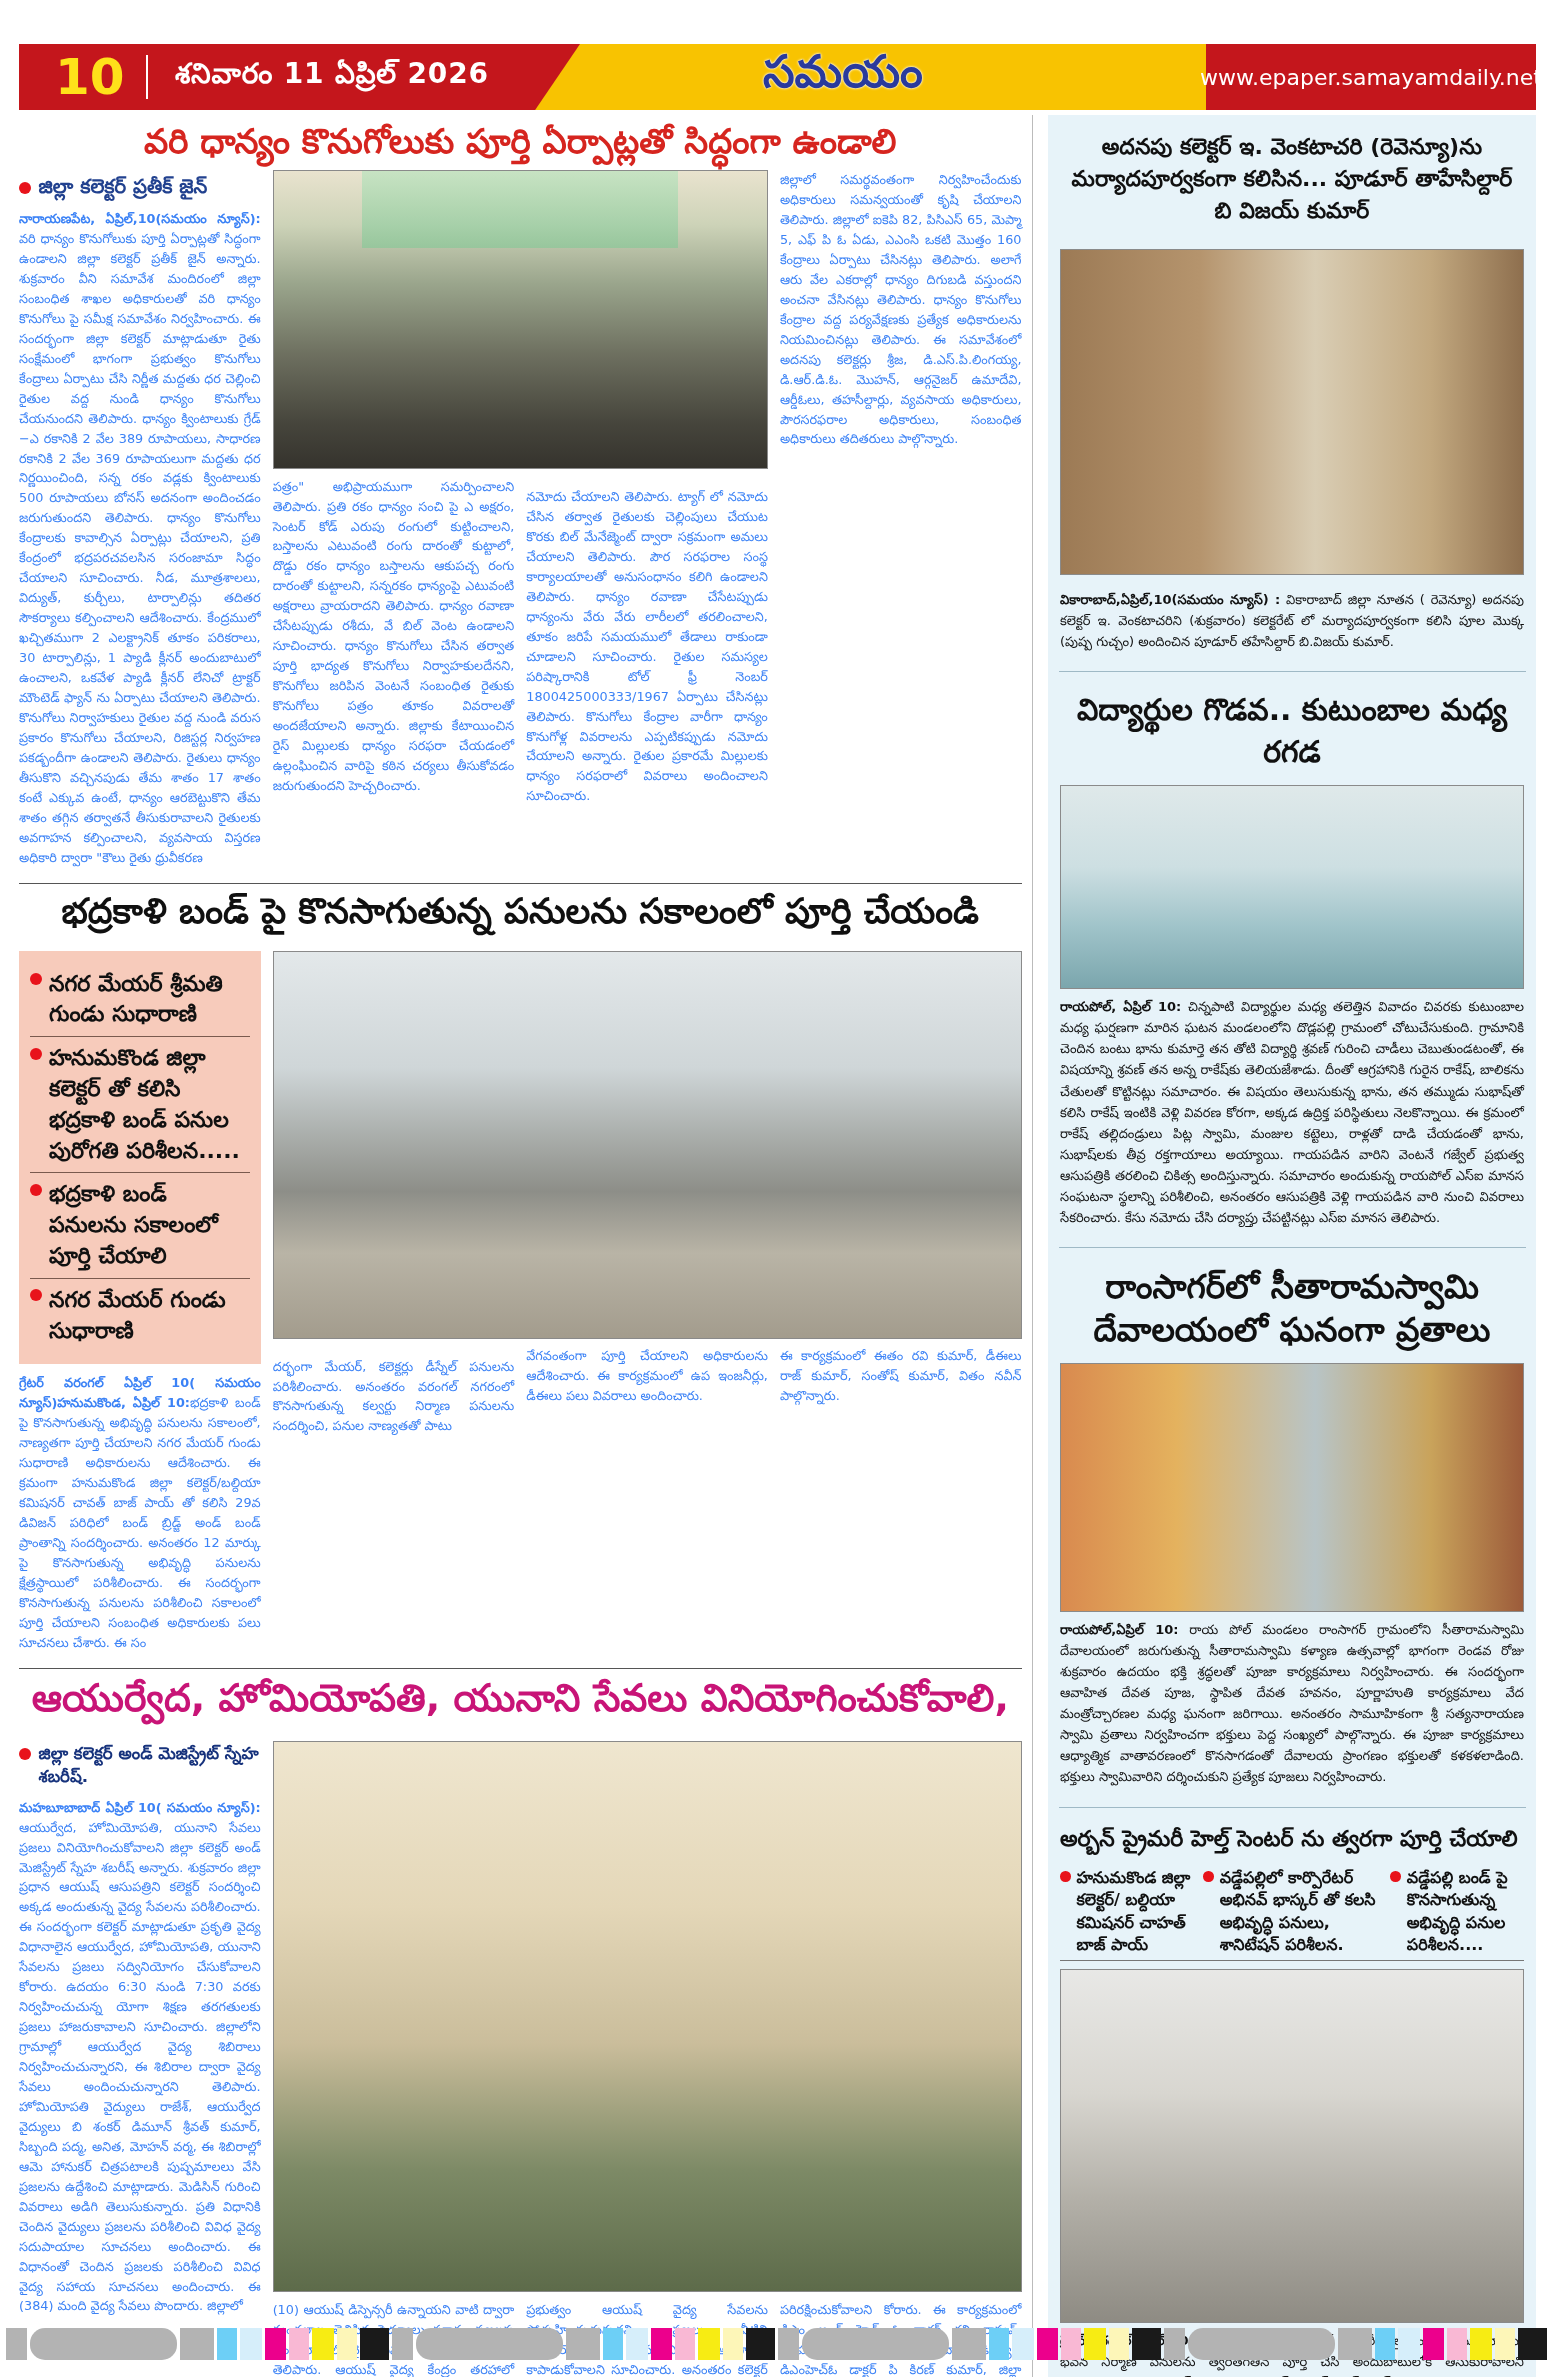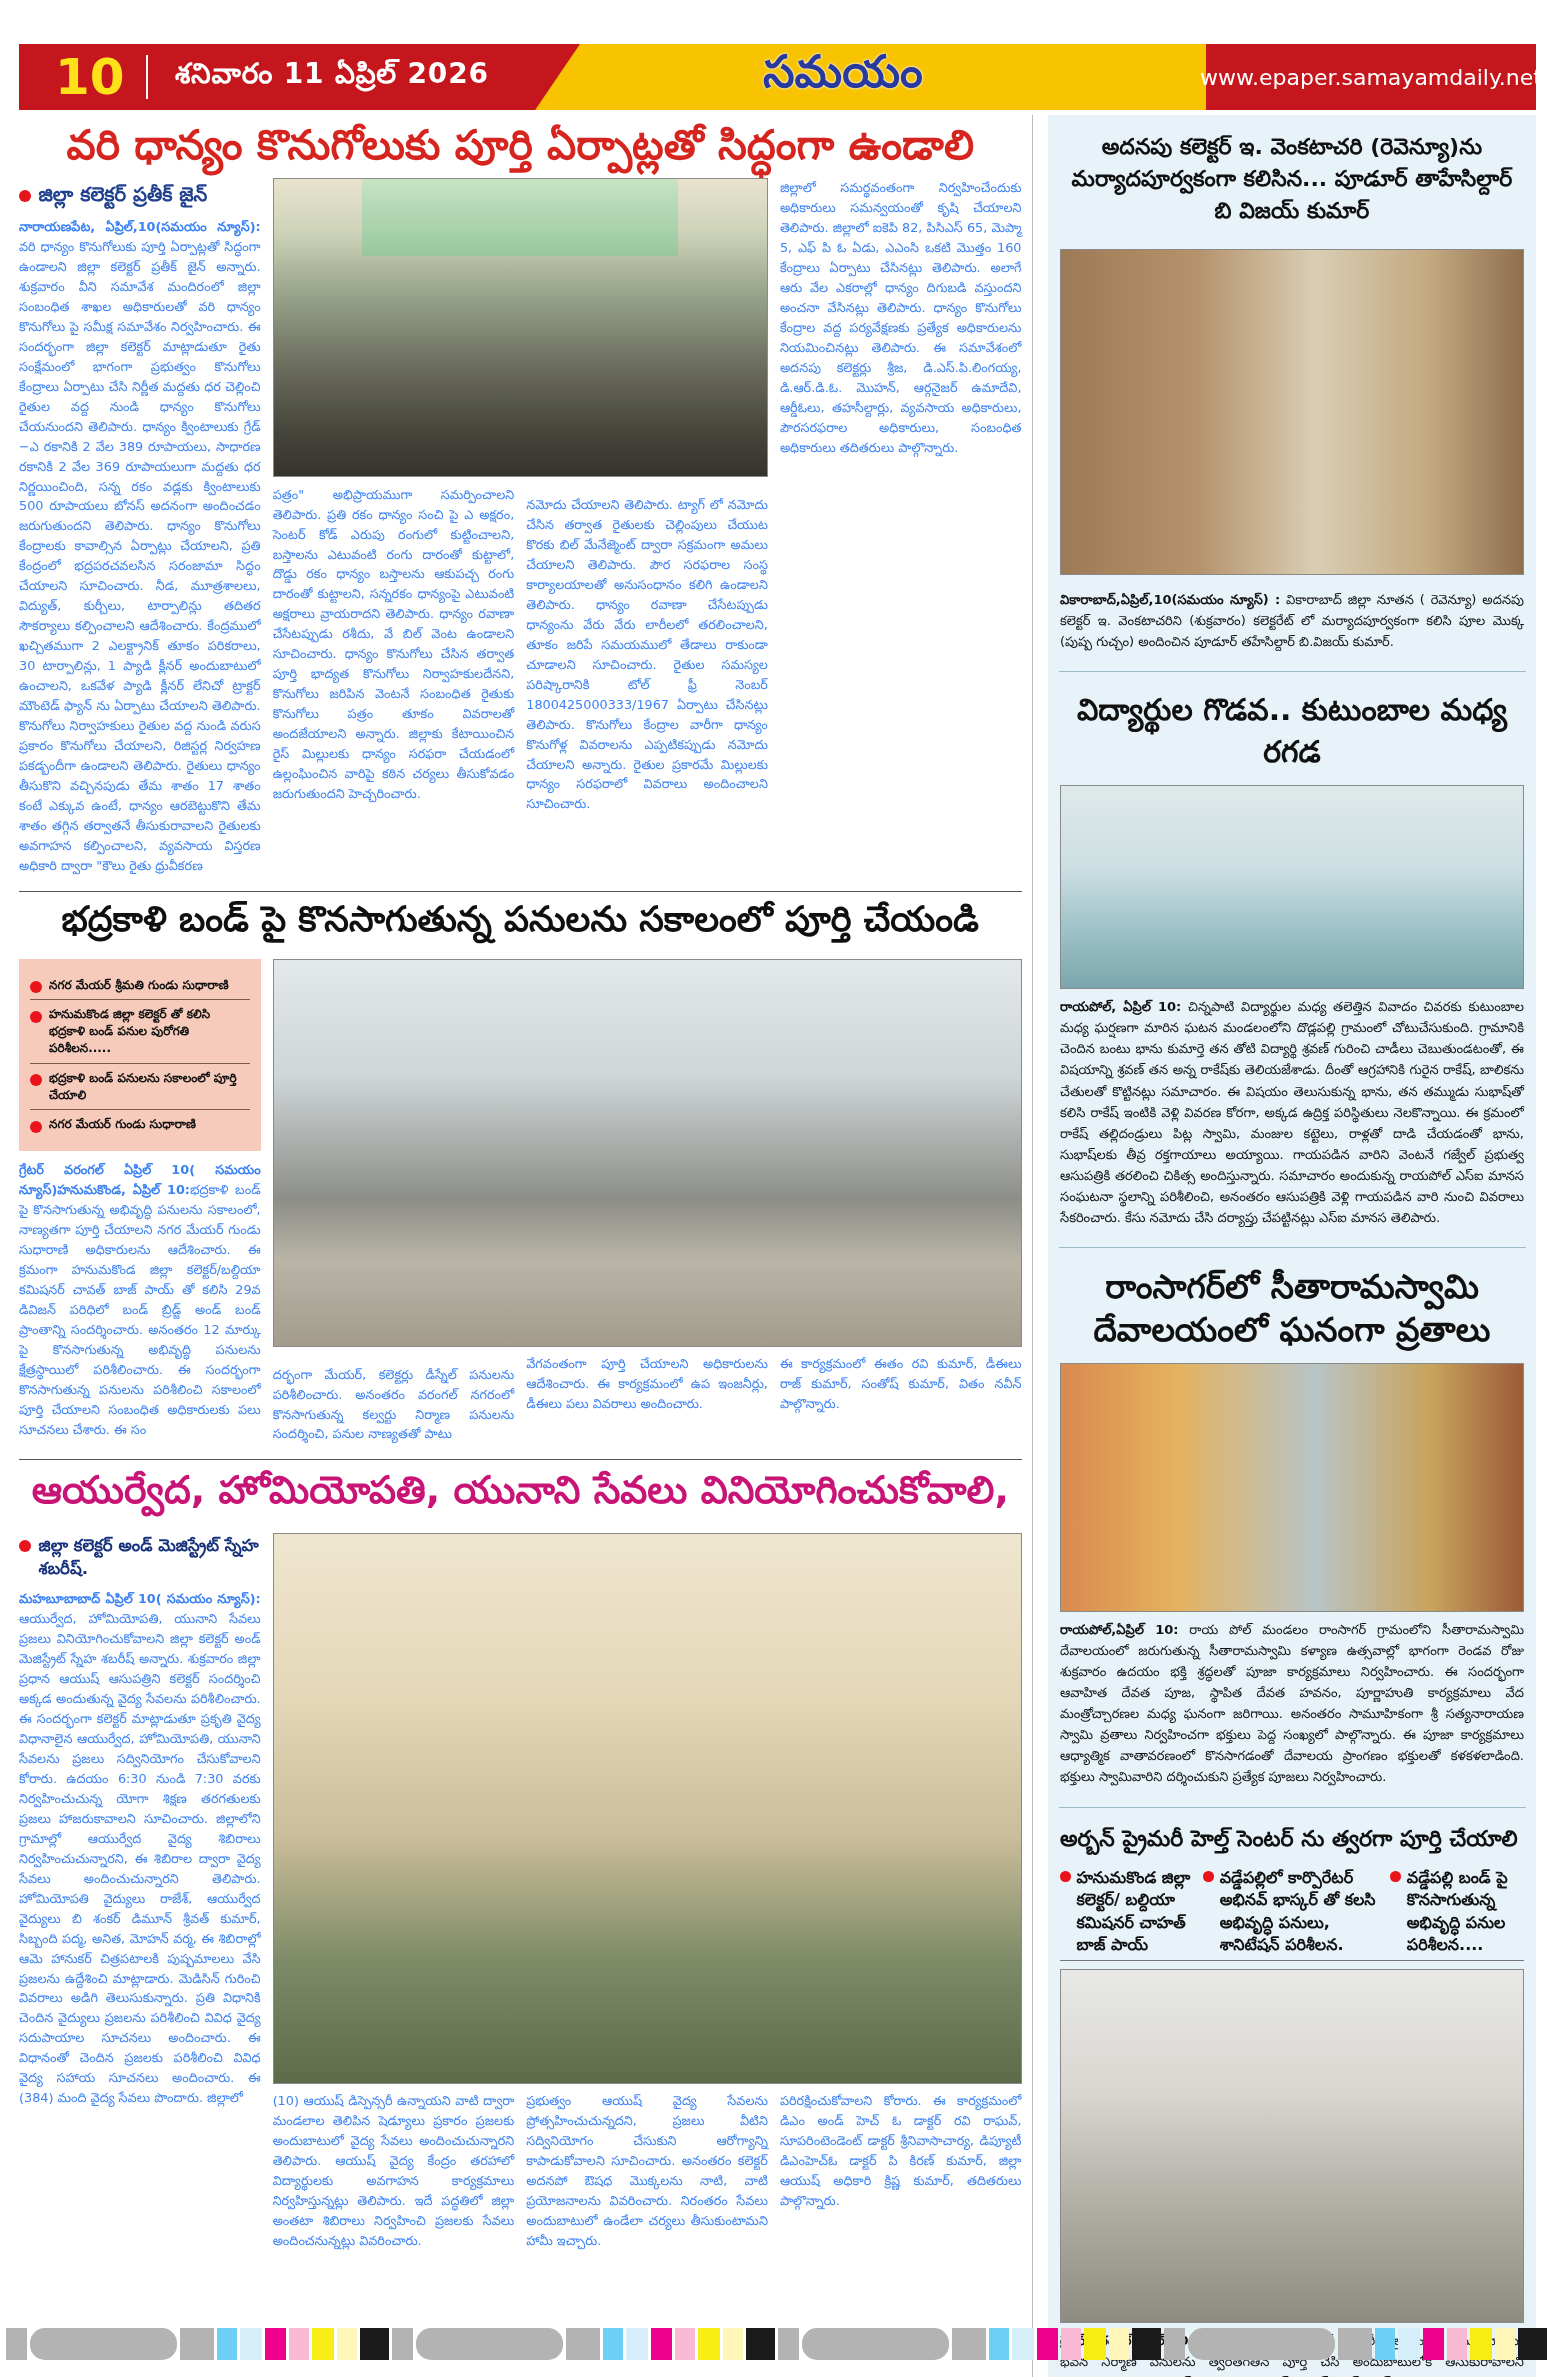--- a/index.html
+++ b/index.html
@@ -20,42 +20,42 @@
   
   .content{display:grid;grid-template-columns:1014px 1fr;gap:0 15px;margin-top:4.5px;}
   .left-zone{border-right:0.8px solid #bbb;padding-right:10.5px;}
   .right-zone{background:#e7f3f9;padding:7.5px 10.5px;box-sizing:border-box;}
 
   p{margin:0 0 4.5px 0;}
   .body-txt{font-size:12.8px;line-height:1.56;text-align:justify;color:#3b82f6;}
   .dl{font-weight:800;}
 
   
-  .a1-head{color:#d6251f;font-size:41px;font-weight:800;text-align:center;margin:7.5px 0 9px;line-height:1.15;}
+  .a1-head{color:#d6251f;font-size:34px;font-weight:800;text-align:center;margin:7.5px 0 9px;line-height:1.15;}
   .byline{color:#21418f;font-size:19.6px;font-weight:800;display:flex;align-items:center;gap:7.5px;margin:4.5px 0 7.5px;}
   .dot{width:12px;height:12px;border-radius:50%;background:#e8131b;flex:0 0 auto;}
   .a1-grid{display:grid;grid-template-columns:repeat(4,1fr);grid-template-rows:299px auto;gap:0 12px;}
   .a1-c1{grid-area:1/1/3/2;}
   .a1-photo{grid-area:1/2/2/4;}
   .a1-c2{grid-area:2/2/3/3;padding-top:7.5px;}
   .a1-c3{grid-area:2/3/3/4;padding-top:18px;}
   .a1-c4{grid-area:1/4/3/5;}
 
   .rule{border:none;border-top:1.5px solid #555;margin:10.5px 0 7.5px;}
 
   
   .a2-head{color:#101010;font-size:35px;font-weight:800;text-align:center;margin:4.5px 0 10.5px;}
   .a2-grid{display:grid;grid-template-columns:repeat(4,1fr);grid-template-rows:388px auto;gap:0 12px;}
   .a2-c1{grid-area:1/1/3/2;}
   .a2-photo{grid-area:1/2/2/5;}
   .a2-c2{grid-area:2/2/3/3;padding-top:18px;}
   .a2-c3{grid-area:2/3/3/4;padding-top:7.5px;}
   .a2-c4{grid-area:2/4/3/5;padding-top:7.5px;}
   .bullet-box{background:#f7cbbb;padding:12px 10.5px;margin-bottom:9px;}
-  .bullet-box .bi{display:flex;gap:7.5px;font-size:12px;font-weight:800;line-height:1.4;padding:6px 0;border-bottom:0.8px solid #7a5a4e;}
+  .bullet-box .bi{display:flex;gap:7.5px;font-size:22px;font-weight:800;line-height:1.4;padding:6px 0;border-bottom:0.8px solid #7a5a4e;}
   .bullet-box .bi:last-child{border-bottom:none;}
   .bullet-box .dot{margin-top:4.5px;}
 
   
   .a3-head{color:#c81477;font-size:38px;font-weight:800;text-align:center;margin:7.5px 0 12px;}
   .a3-grid{display:grid;grid-template-columns:repeat(4,1fr);grid-template-rows:551px auto;gap:0 12px;}
   .a3-c1{grid-area:1/1/3/2;}
   .a3-photo{grid-area:1/2/2/5;}
   .a3-c2{grid-area:2/2/3/3;padding-top:7.5px;}
   .a3-c3{grid-area:2/3/3/4;padding-top:7.5px;}

